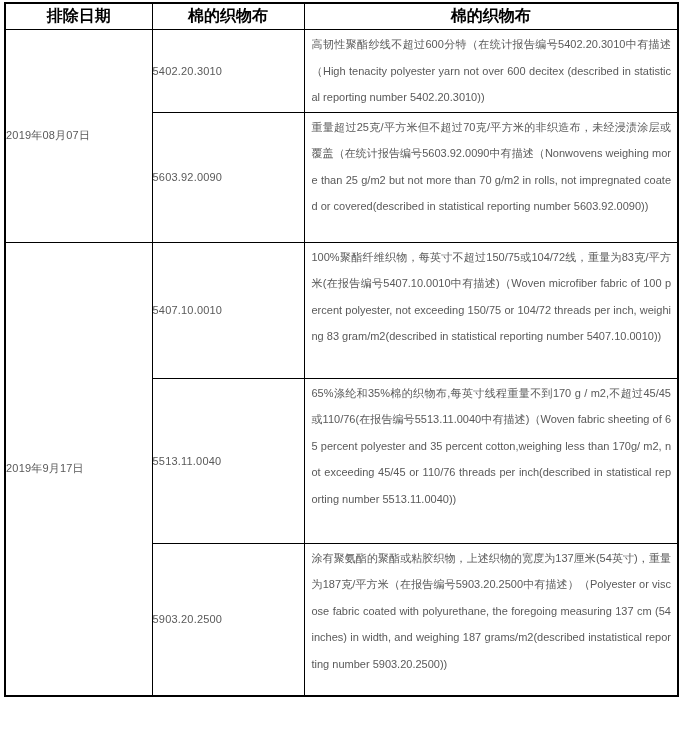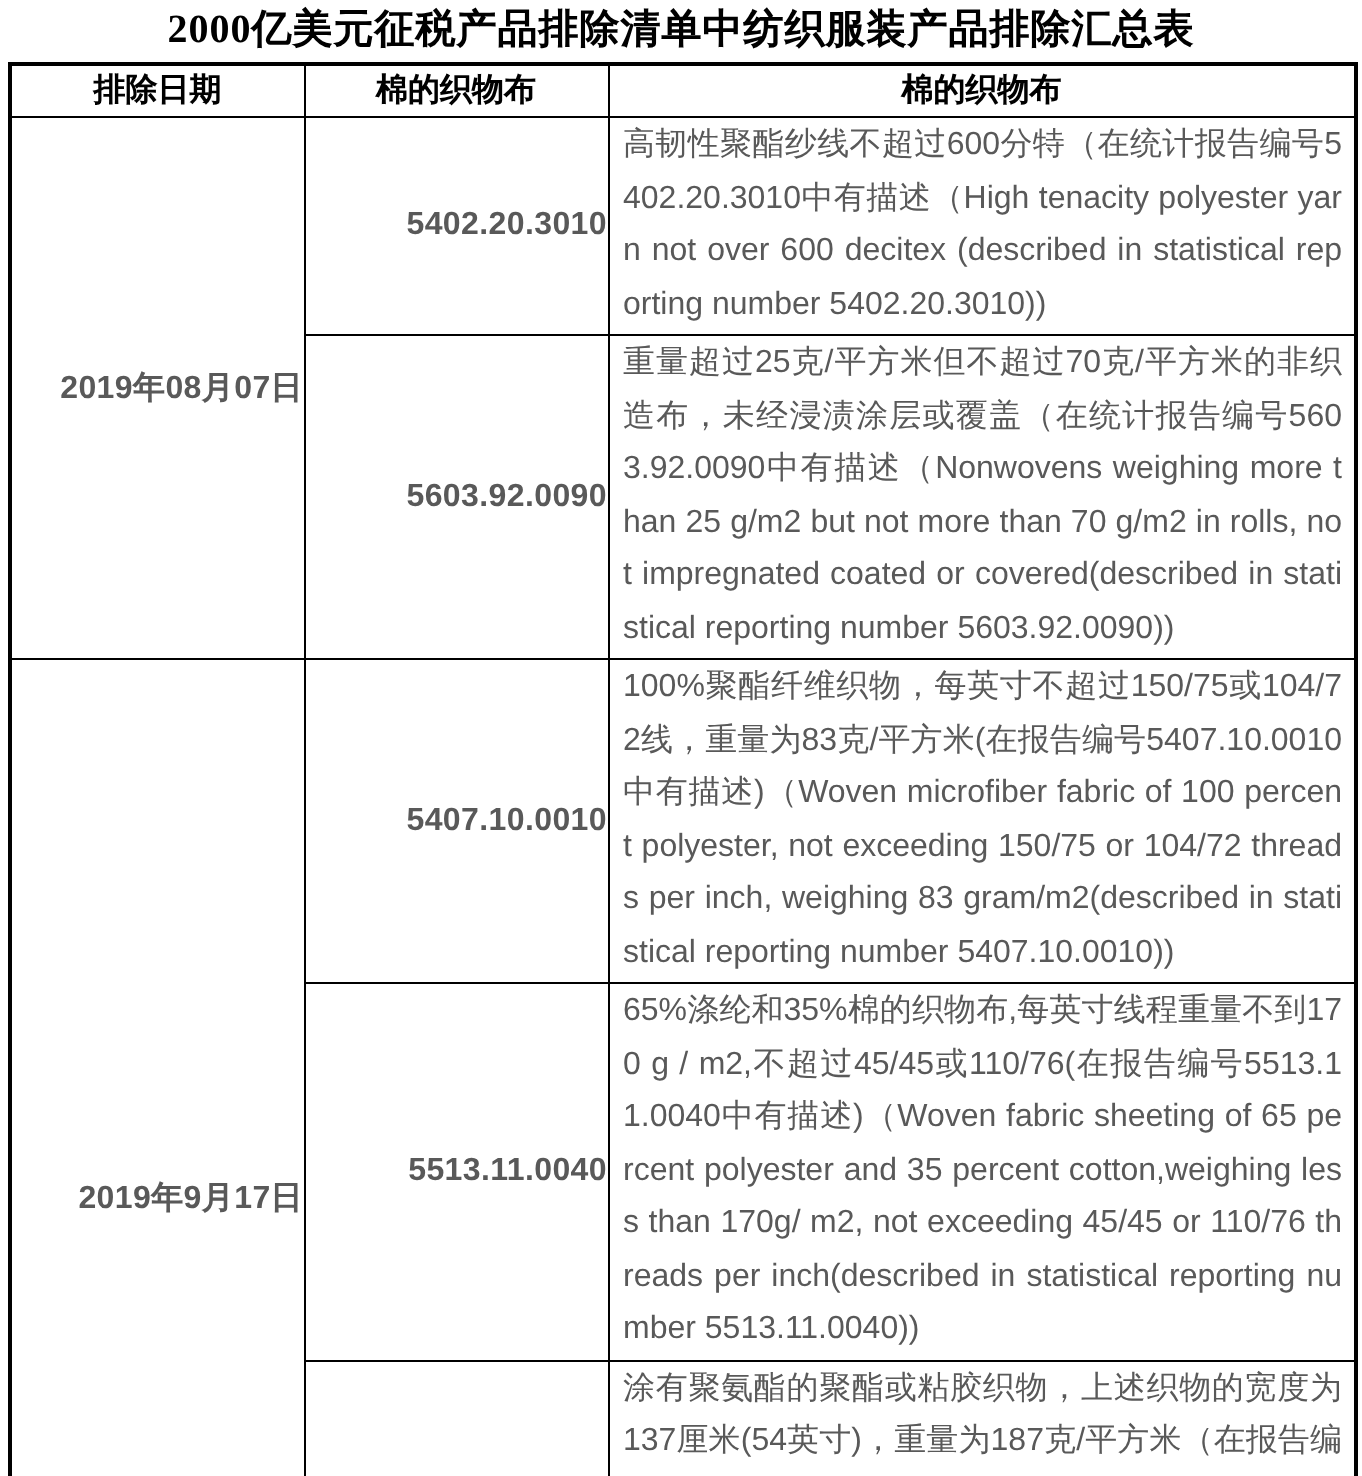--- a/index.html
+++ b/index.html
@@ -42,47 +42,45 @@
     font-size: 16px;
     color: #000000;
     text-align: center;
     vertical-align: middle;
     height: 25px;
     padding: 0;
   }
   td {
     border: 1px solid #000000;
     color: #595959;
-    font-size: 16px;
+    font-size: 11px;
     padding: 0;
   }
   td.cell-date, td.cell-code {
-    text-align: right;
+    text-align: left;
     vertical-align: middle;
     letter-spacing: 0.2px;
-    font-weight: bold;
   }
   td.cell-desc {
     text-align: justify;
     vertical-align: top;
     line-height: 26.5px;
     padding: 1px 6px 1px 7px;
     word-break: break-all;
   }
   tr.h82  { height: 80px; }
   tr.h132 { height: 130px; }
   tr.h138 { height: 136px; }
   tr.h167 { height: 165px; }
   tr.h155 { height: 153px; }
 </style>
 </head>
 <body>
 
 <div class="page">
-  <div class="doc-title">2000亿美元征税产品排除清单中纺织服装产品排除汇总表</div>
 
   <table class="exclusion-table">
     <colgroup>
       <col class="c-date">
       <col class="c-code">
       <col class="c-desc">
     </colgroup>
     <thead>
       <tr>
         <th>排除日期</th>

